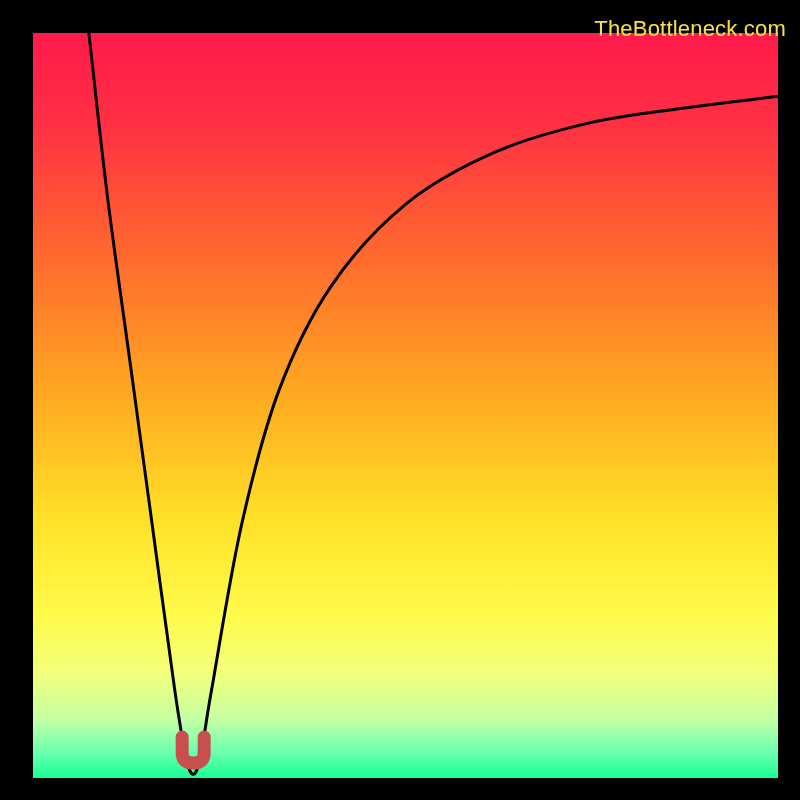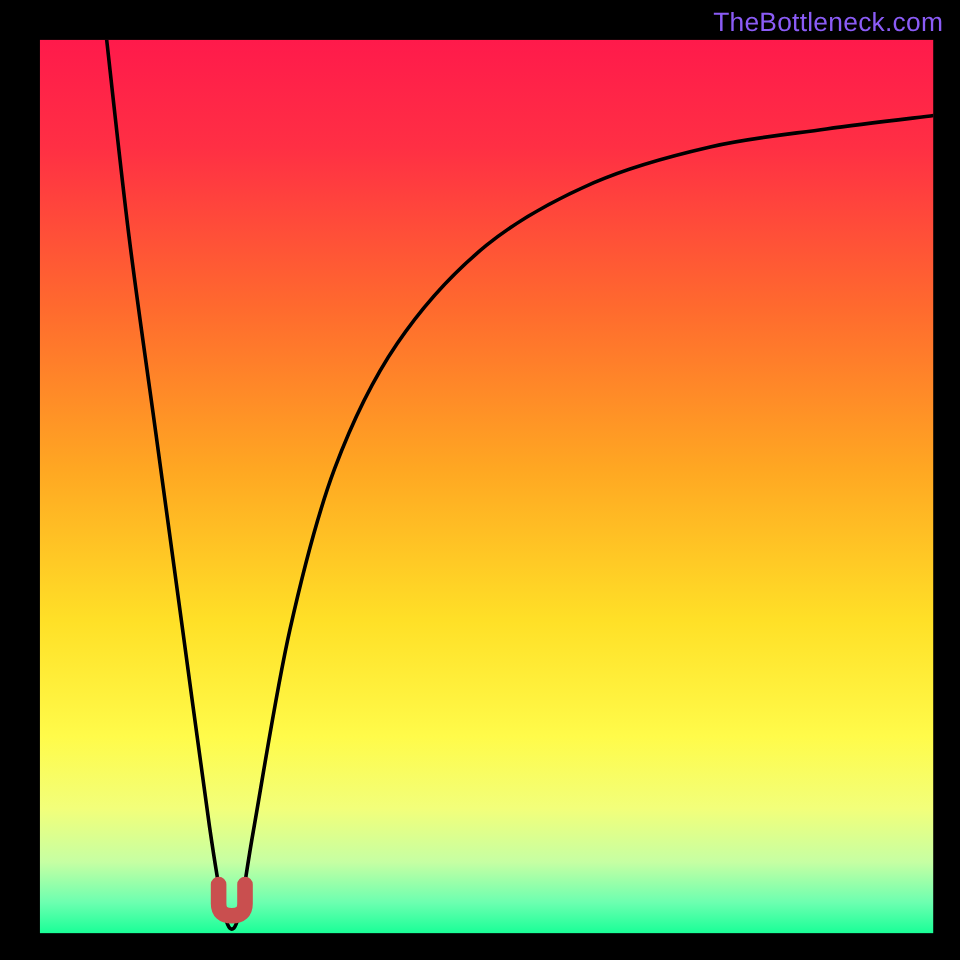--- a/index.html
+++ b/index.html
@@ -29,23 +29,23 @@
   }
   .gradient {
     position: absolute;
     left: 0;
     top: 0;
     width: 100%;
     height: 100%;
   }
   .watermark {
     position: absolute;
-    top: 6px;
+    top: 16px;
     right: 14px;
-    color: #8b5cf6;
+    color: #fde047;
     font-size: 22px;
     font-weight: 500;
     letter-spacing: 0.2px;
     user-select: none;
   }
   svg.curve {
     position: absolute;
     left: 0;
     top: 0;
     width: 100%;

